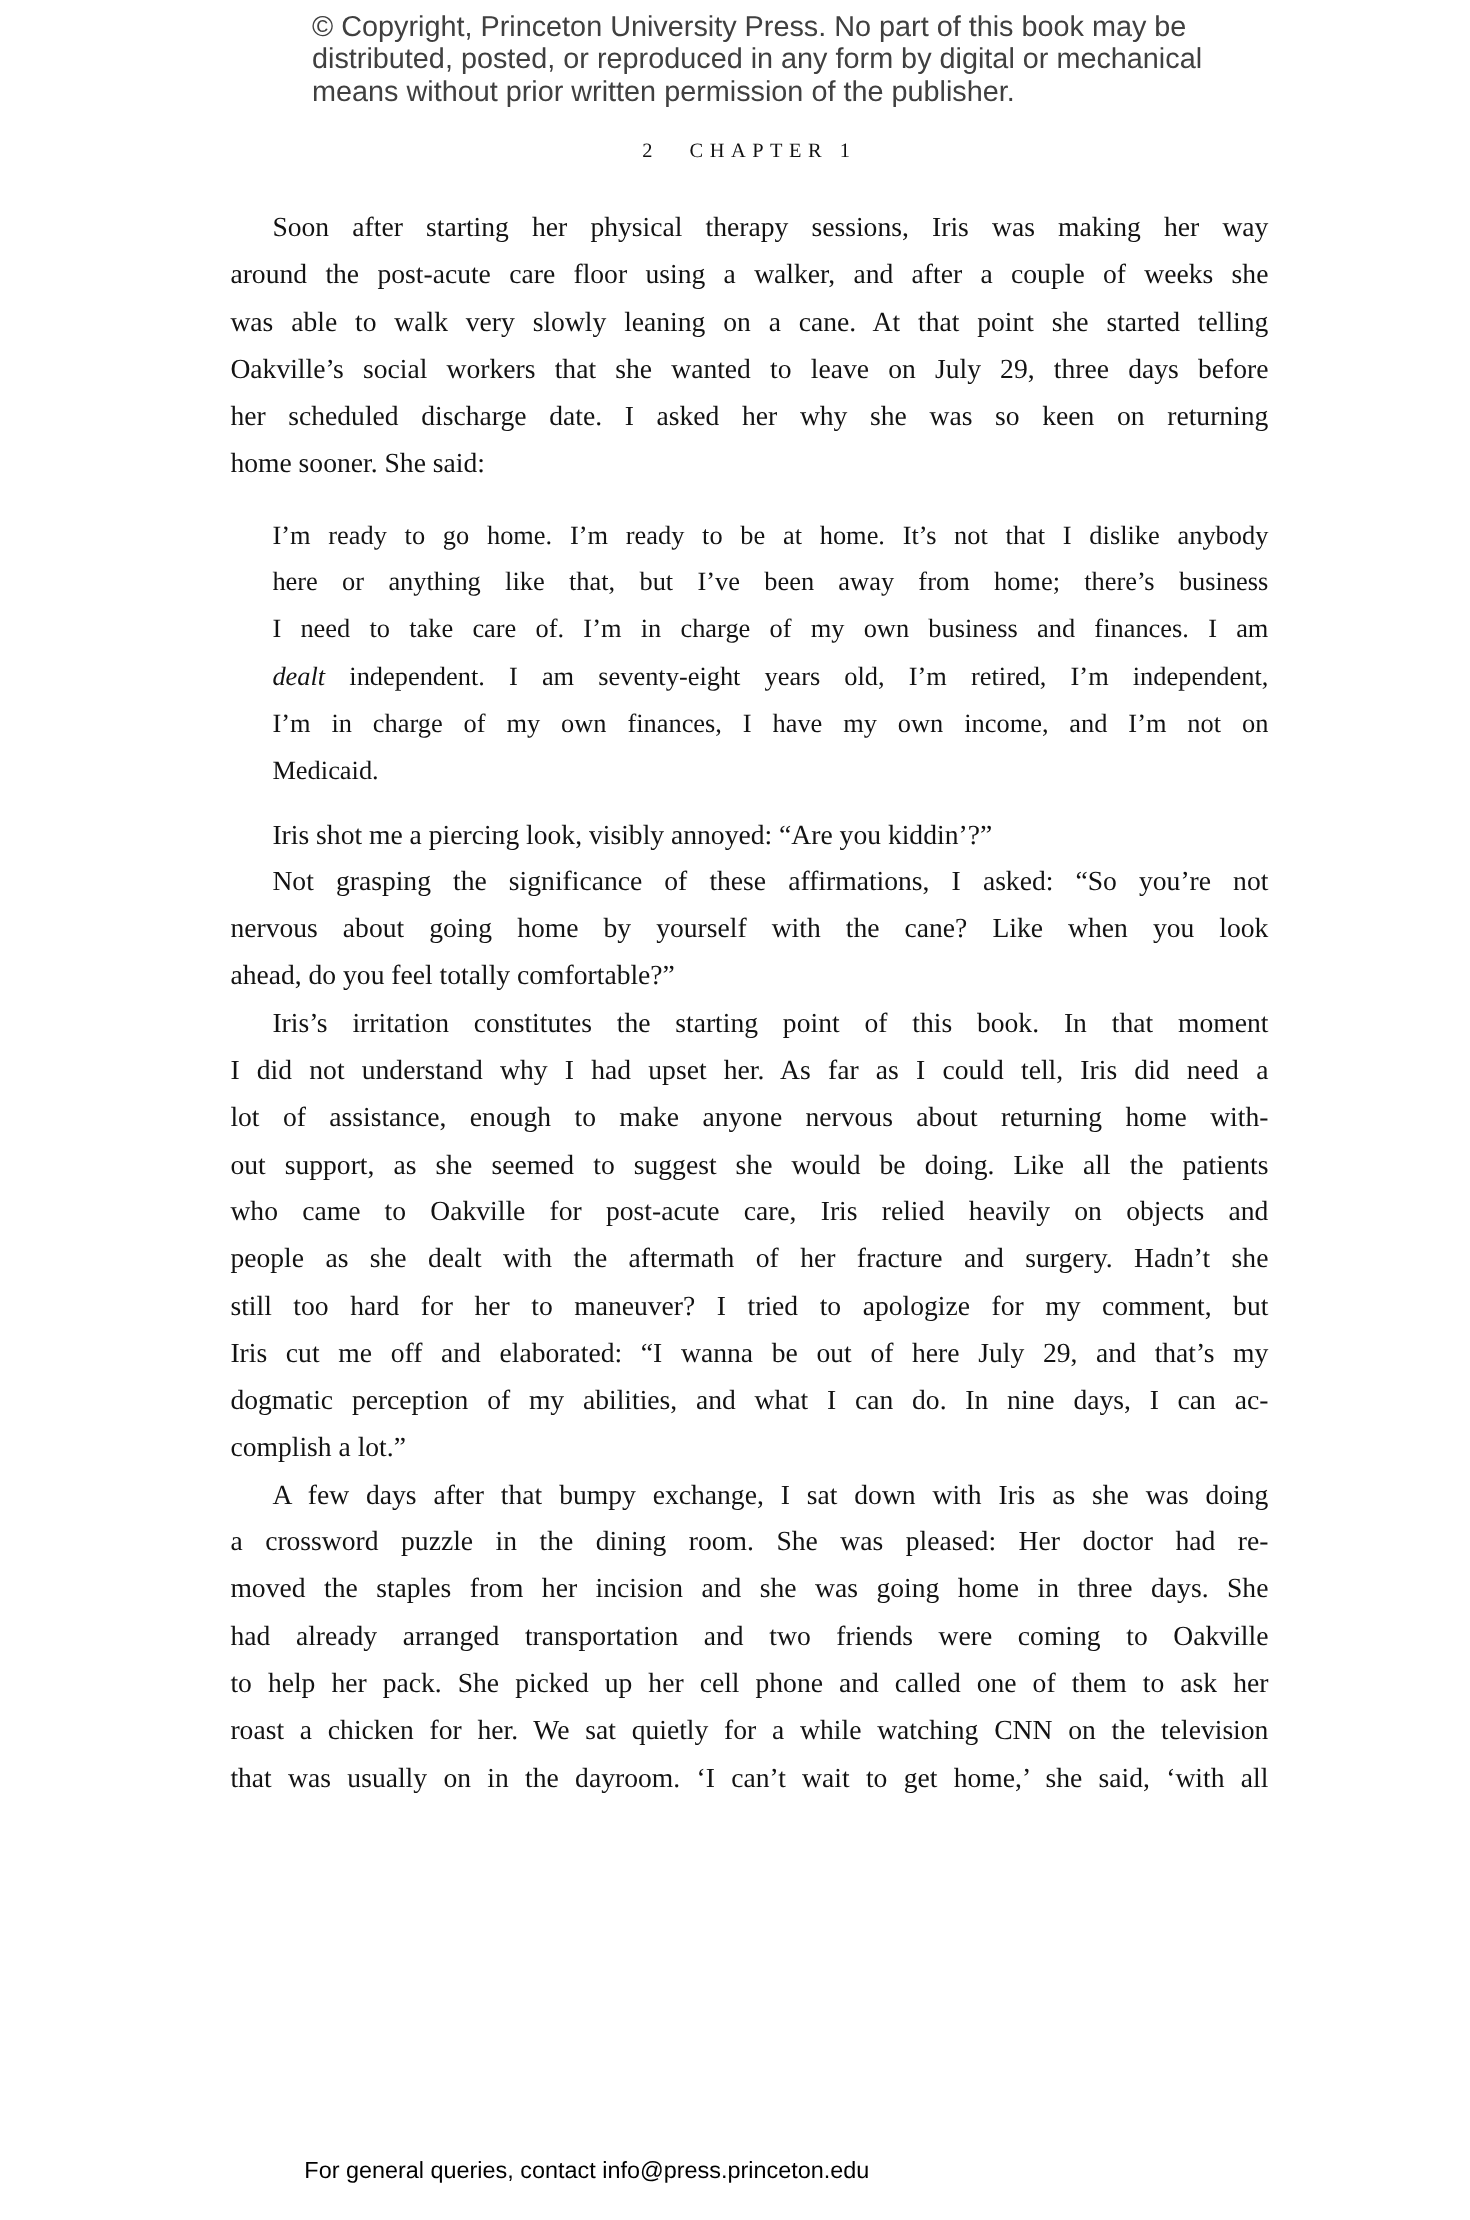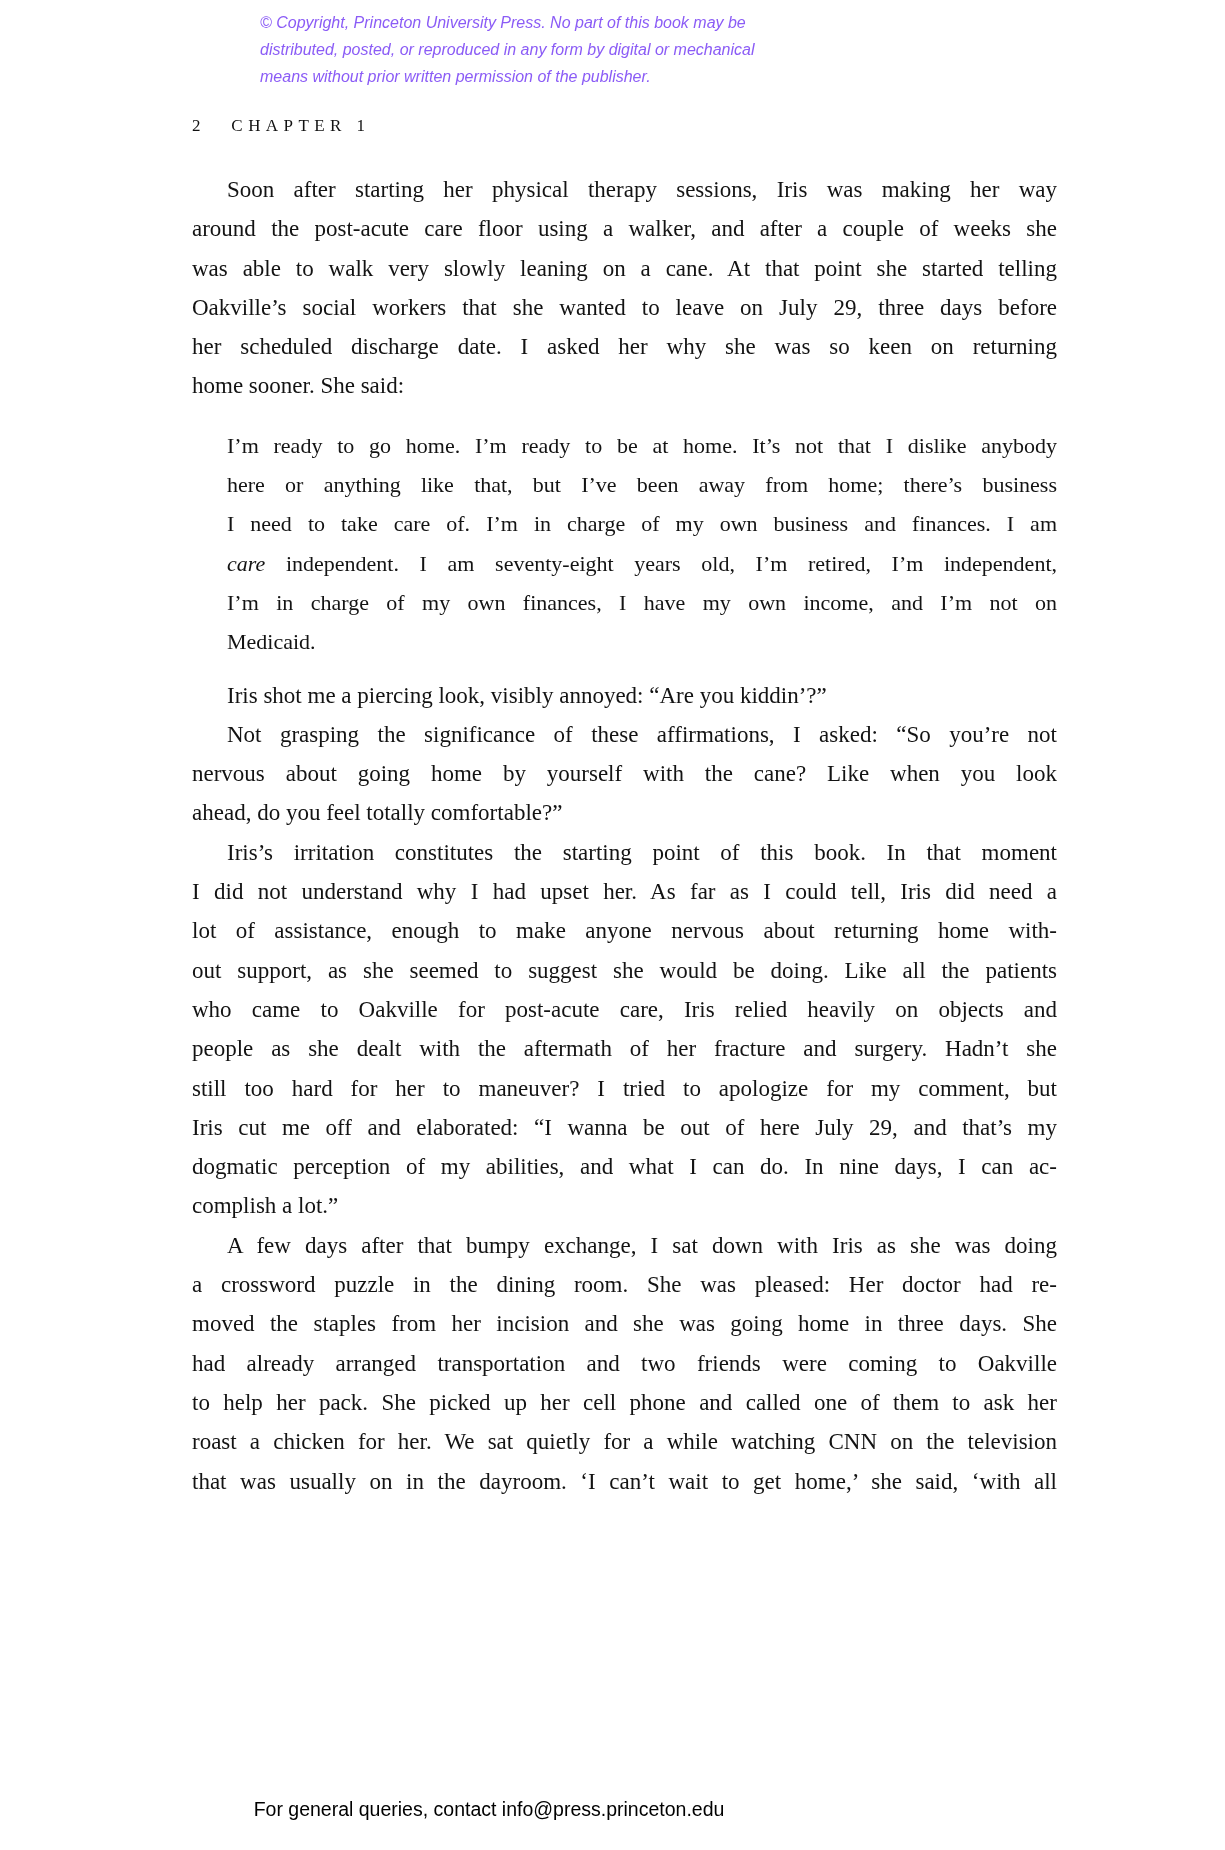--- a/index.html
+++ b/index.html
@@ -8,28 +8,27 @@
     width:1225px;height:1850px;
     background:#ffffff;
     margin:0 auto;
     overflow:hidden;
     color:#0f0f0f;
   }
   
   .copyright{
     position:absolute;left:260px;top:9px;
     font-family:"Liberation Sans",sans-serif;
-    font-size:16px;line-height:27px;
-    color:#8b5cf6;
-    font-style:italic;
+    font-size:24px;line-height:27px;
+    color:#404040;
   }
   
   .running-head{
     position:absolute;left:192px;top:116px;width:865px;
-    text-align:left;
+    text-align:center;
     font-family:"Liberation Serif",serif;
     font-size:17px;color:#111;
     white-space:nowrap;
   }
   .running-head .pagenum{letter-spacing:0.05em;}
   .running-head .chapter{letter-spacing:0.32em;margin-left:30px;}
   
   .body-text{
     position:absolute;left:192px;top:170px;width:865px;
     font-family:"Liberation Serif",serif;
@@ -78,21 +77,21 @@
         <div class="tl" style="">around the post-acute care floor using a walker, and after a couple of weeks she</div>
         <div class="tl" style="">was able to walk very slowly leaning on a cane. At that point she started telling</div>
         <div class="tl" style="">Oakville’s social workers that she wanted to leave on July 29, three days before</div>
         <div class="tl" style="">her scheduled discharge date. I asked her why she was so keen on returning</div>
         <div class="tl short" style="">home sooner. She said:</div>
       </div>
       <div class="block extract">
         <div class="tl" style="">I’m ready to go home. I’m ready to be at home. It’s not that I dislike anybody</div>
         <div class="tl" style="">here or anything like that, but I’ve been away from home; there’s business</div>
         <div class="tl" style="">I need to take care of. I’m in charge of my own business and finances. I am</div>
-        <div class="tl" style=""><em>care</em> independent. I am seventy-eight years old, I’m retired, I’m independent,</div>
+        <div class="tl" style=""><em>dealt</em> independent. I am seventy-eight years old, I’m retired, I’m independent,</div>
         <div class="tl" style="">I’m in charge of my own finances, I have my own income, and I’m not on</div>
         <div class="tl short" style="">Medicaid.</div>
       </div>
       <div class="block paragraph">
         <div class="tl short indent" style="">Iris shot me a piercing look, visibly annoyed: “Are you kiddin’?”</div>
       </div>
       <div class="block paragraph">
         <div class="tl indent" style="">Not grasping the significance of these affirmations, I asked: “So you’re not</div>
         <div class="tl" style="">nervous about going home by yourself with the cane? Like when you look</div>
         <div class="tl short" style="">ahead, do you feel totally comfortable?”</div>

